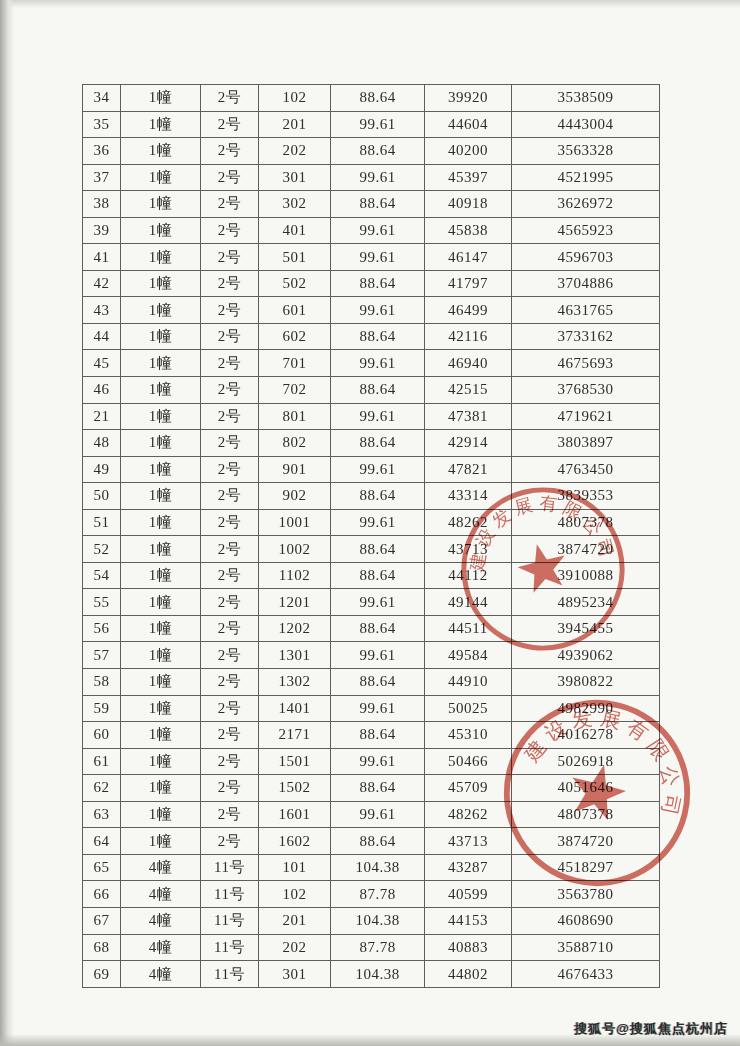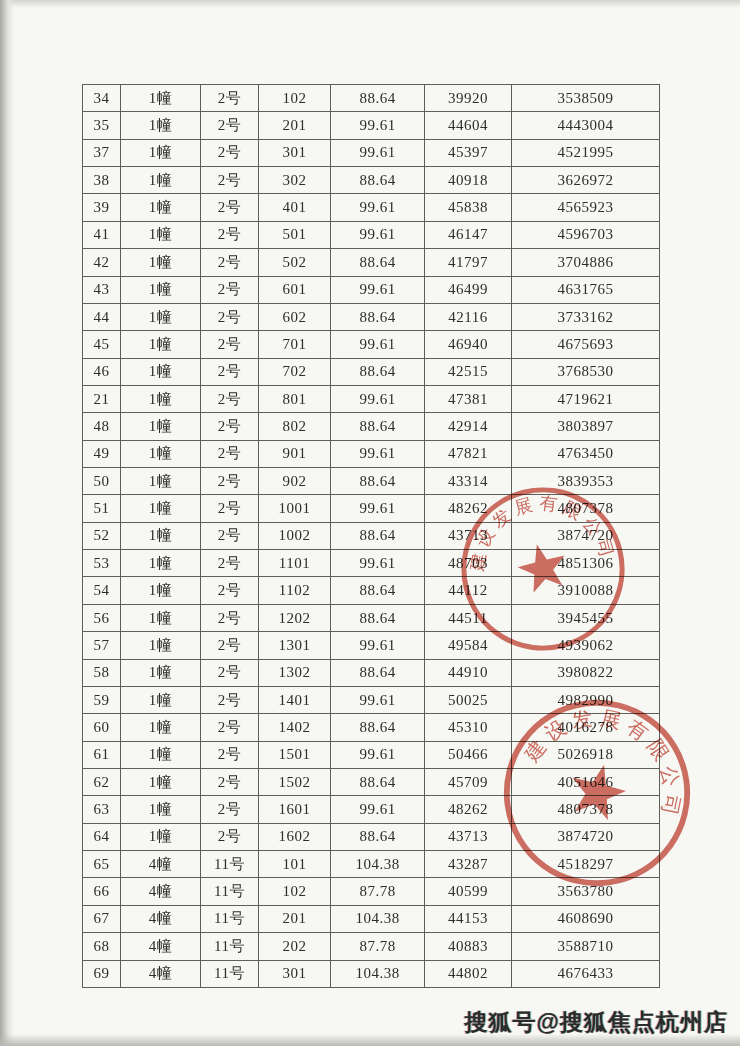--- a/index.html
+++ b/index.html
@@ -57,21 +57,21 @@
     pointer-events:none;
   }
   .stamp-1{left:458px;top:484px;width:170px;height:170px;transform:rotate(-14deg);}
   .stamp-2{left:500px;top:696px;width:194px;height:194px;transform:rotate(14deg);}
   .stamp svg{width:100%;height:100%;}
   
   .watermark{
     position:absolute;
     right:12px;bottom:8px;
     font-family:"Liberation Sans","DejaVu Sans",sans-serif;
-    font-size:23px;
+    font-size:13px;
     font-weight:bold;
     color:#2b2b2b;
     letter-spacing:1px;
     text-shadow:1px 0 0 rgba(0,150,150,.45),-1px 0 0 rgba(200,40,40,.45);
   }
 </style>
 </head>
 <body>
 
 <div class="scan">
@@ -103,20 +103,29 @@
         <tr>
           <td>35</td>
           <td>1幢</td>
           <td>2号</td>
           <td>201</td>
           <td>99.61</td>
           <td>44604</td>
           <td>4443004</td>
         </tr>
         <tr>
+          <td>36</td>
+          <td>1幢</td>
+          <td>2号</td>
+          <td>202</td>
+          <td>88.64</td>
+          <td>40200</td>
+          <td>3563328</td>
+        </tr>
+        <tr>
           <td>37</td>
           <td>1幢</td>
           <td>2号</td>
           <td>301</td>
           <td>99.61</td>
           <td>45397</td>
           <td>4521995</td>
         </tr>
         <tr>
           <td>38</td>
@@ -238,38 +247,38 @@
         <tr>
           <td>52</td>
           <td>1幢</td>
           <td>2号</td>
           <td>1002</td>
           <td>88.64</td>
           <td>43713</td>
           <td>3874720</td>
         </tr>
         <tr>
-          <td>53</td>
-          <td>1幢</td>
-          <td>2号</td>
-          <td>1101</td>
-          <td>99.61</td>
-          <td>48703</td>
-          <td>4851306</td>
-        </tr>
-        <tr>
           <td>54</td>
           <td>1幢</td>
           <td>2号</td>
           <td>1102</td>
           <td>88.64</td>
           <td>44112</td>
           <td>3910088</td>
         </tr>
         <tr>
+          <td>55</td>
+          <td>1幢</td>
+          <td>2号</td>
+          <td>1201</td>
+          <td>99.61</td>
+          <td>49144</td>
+          <td>4895234</td>
+        </tr>
+        <tr>
           <td>56</td>
           <td>1幢</td>
           <td>2号</td>
           <td>1202</td>
           <td>88.64</td>
           <td>44511</td>
           <td>3945455</td>
         </tr>
         <tr>
           <td>57</td>
@@ -295,21 +304,21 @@
           <td>2号</td>
           <td>1401</td>
           <td>99.61</td>
           <td>50025</td>
           <td>4982990</td>
         </tr>
         <tr>
           <td>60</td>
           <td>1幢</td>
           <td>2号</td>
-          <td>1402</td>
+          <td>2171</td>
           <td>88.64</td>
           <td>45310</td>
           <td>4016278</td>
         </tr>
         <tr>
           <td>61</td>
           <td>1幢</td>
           <td>2号</td>
           <td>1501</td>
           <td>99.61</td>

